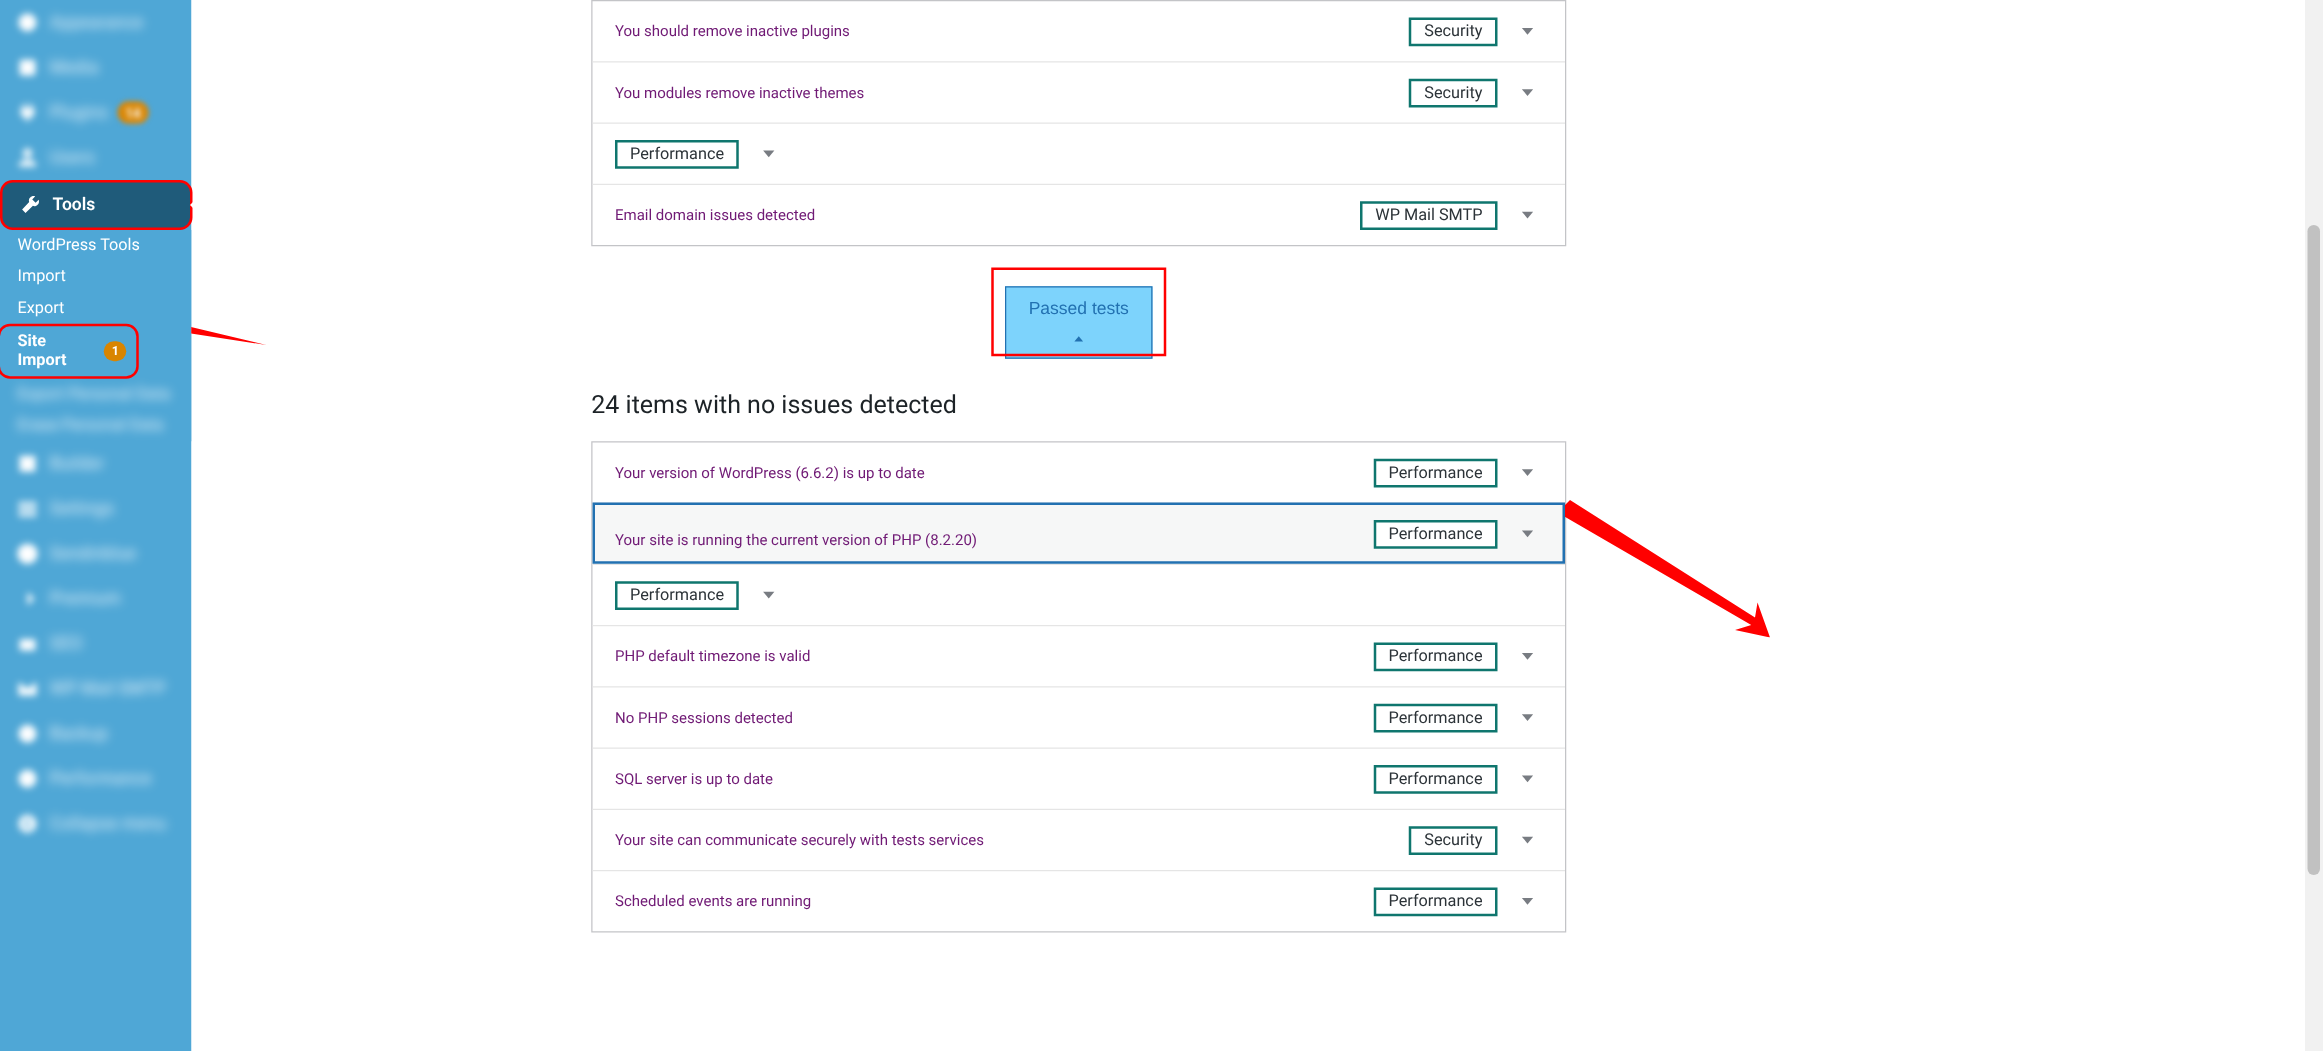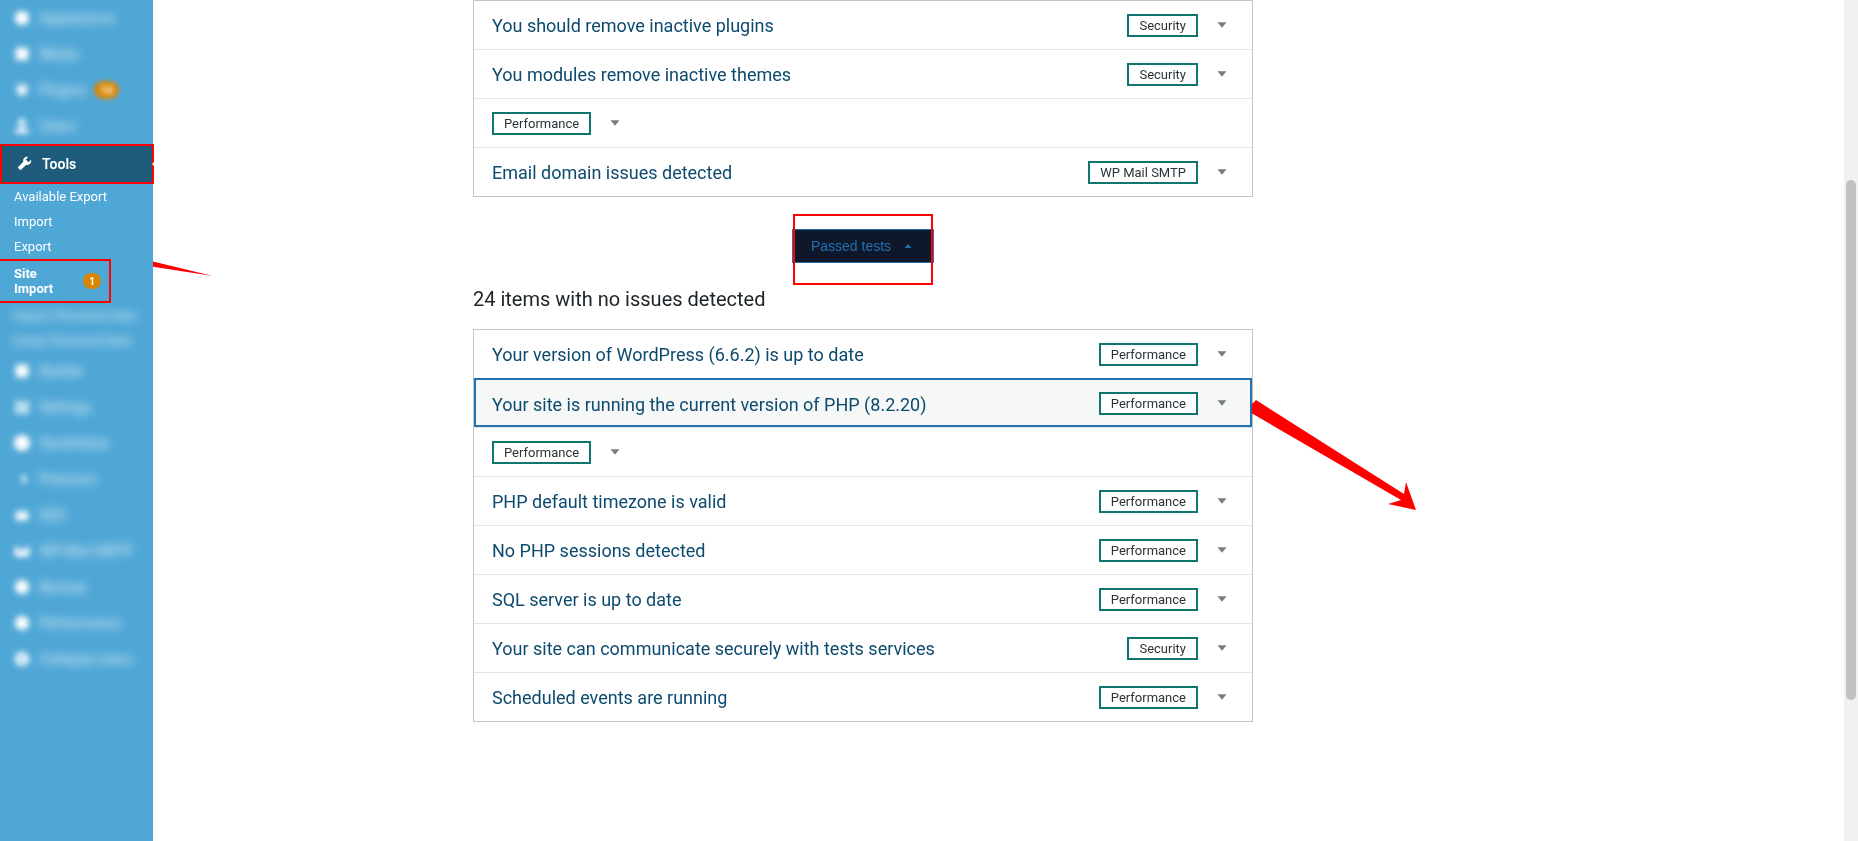--- a/index.html
+++ b/index.html
@@ -20,20 +20,21 @@
     font-size: 14px;
     flex-shrink: 0;
   }
   .sidebar ul { list-style: none; }
   .sidebar li {
     padding: 8px 8px 8px 12px;
     display: flex;
     align-items: center;
     gap: 8px;
     position: relative;
+    border-radius: 10px;
   }
   .sidebar li.top-item { font-weight: 400; }
   .sidebar .icon { width: 20px; height: 20px; display:inline-flex; align-items:center; justify-content:center; flex-shrink:0; }
   .sidebar .icon svg { fill: #fff; width: 18px; height: 18px; }
   .sidebar .blur { color: transparent; text-shadow: 0 0 8px #fff; filter: blur(2px); }
   .sidebar .blur .icon svg { filter: blur(2px); }
   .sidebar .count-badge {
     background: #d98500;
     color: #fff;
     border-radius: 10px;
@@ -102,22 +103,22 @@
   .panel-row.highlight {
     outline: 2px solid #2271b1;
     outline-offset: -2px;
     background: #f6f7f7;
     position: relative;
     z-index: 1;
     align-items: flex-end;
   }
   .row-title {
     flex: 1;
-    font-size: 18px;
-    color: #0c4a6e;
+    font-size: 12px;
+    color: #701a75;
   }
   .row-badge {
     border: 2px solid #0f766e;
     color: #2c3338;
     padding: 2px 10px;
     font-size: 13px;
     background: #fff;
   }
   .row-chevron {
     width: 24px;
@@ -131,27 +132,28 @@
 
   .passed-tests-wrap {
     display: flex;
     justify-content: center;
     margin: 32px 0 24px;
     position: relative;
   }
   .passed-tests-btn {
     border: 1px solid #2271b1;
     color: #2271b1;
-    background: #0f172a;
+    background: #7dd3fc;
     padding: 8px 18px;
     font-size: 14px;
     display: inline-flex;
     align-items: center;
     gap: 10px;
     cursor: pointer;
+    flex-direction: column;
   }
   .passed-tests-btn svg { width: 14px; height: 14px; fill: #2271b1; }
   .passed-redbox {
     position: absolute;
     border: 2px solid #ff0000;
     width: 140px;
     height: 71px;
     top: -15px;
     left: 50%;
     transform: translateX(-50%);
@@ -237,21 +239,21 @@
           <svg viewBox="0 0 20 20">
             <path d="M13 2c-2 0-4 2-4 4 0 .5.1 1 .3 1.4L3 14l3 3 6.6-6.3c.4.2.9.3 1.4.3 2 0 4-2 4-4 0-.6-.1-1.1-.3-1.6L15 8l-3-3 2.6-2.7C14.1 2.1 13.6 2 13 2z"></path>
           </svg>
         </span>
       <span>Tools</span>
     </li>
   </ul>
 
   <ul class="submenu">
     <li>
-      <span>Available Export</span>
+      <span>WordPress Tools</span>
     </li>
     <li>
       <span>Import</span>
     </li>
     <li>
       <span>Export</span>
     </li>
     <li class="active redbox" style="gap:6px; margin:0 42px 0 -2px;">
       <span>Site Import</span>
       <span class="count-badge small">1</span>

